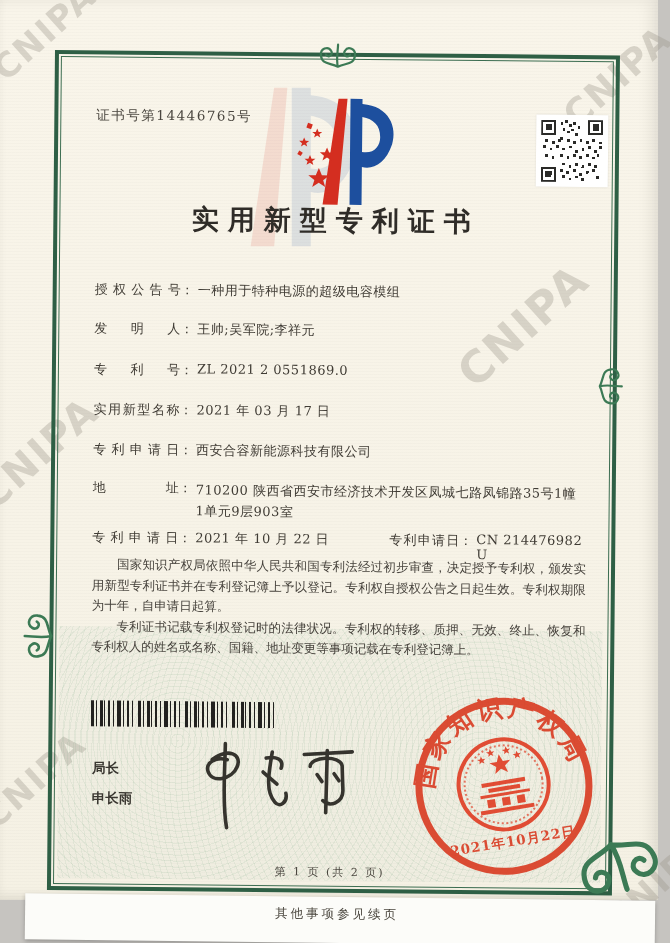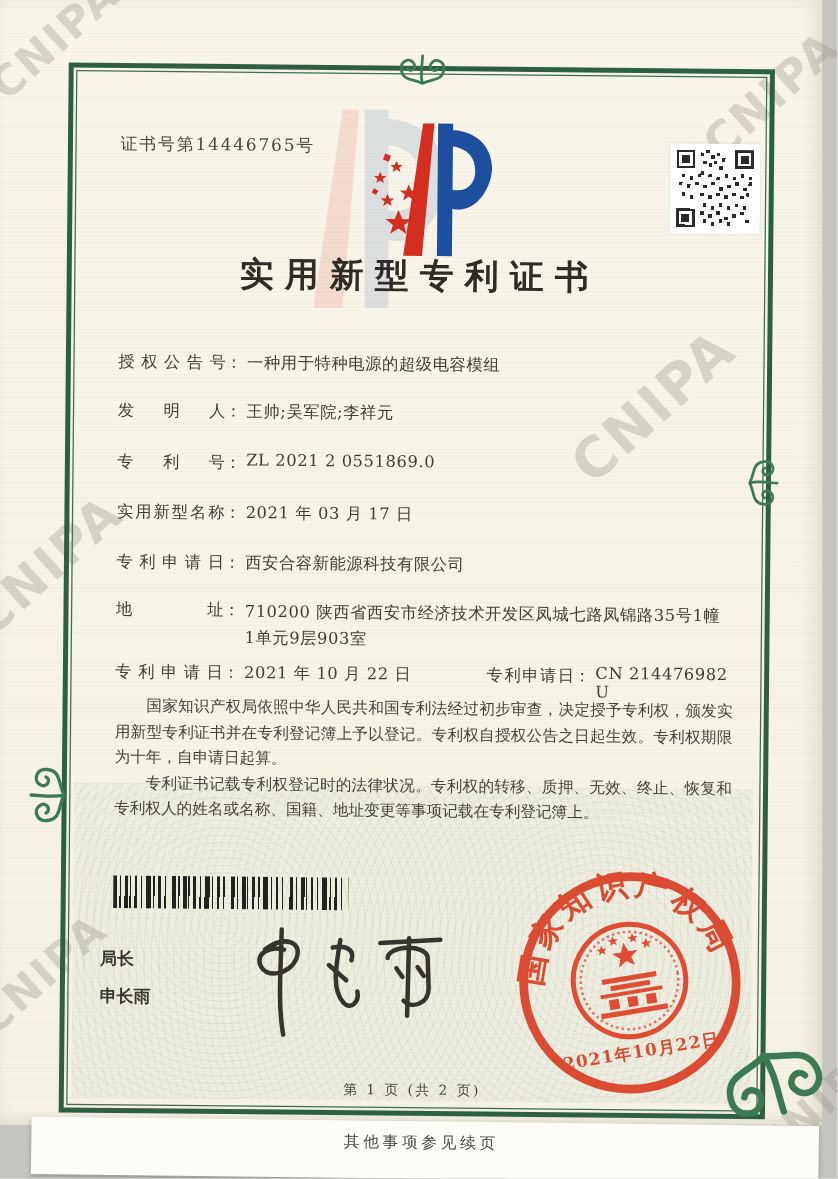--- a/index.html
+++ b/index.html
@@ -41,21 +41,21 @@
   
   .paras{position:absolute;left:38px;top:500px;width:494px;font-size:12.5px;line-height:20.5px;
     color:#46423c;text-align:justify;font-family:"DejaVu Serif","Liberation Serif",serif;}
   .paras p{margin:0;text-indent:2em;}
   
   .barcode{position:absolute;left:38px;top:646px;width:188px;height:26px;
     background:repeating-linear-gradient(90deg,#22211f 0 3px,transparent 3px 5px,#22211f 5px 6px,transparent 6px 9px,
       #22211f 9px 12px,transparent 12px 13px,#22211f 13px 14px,transparent 14px 17px,#22211f 17px 19px,
       transparent 19px 22px,#22211f 22px 23px,transparent 23px 26px,#22211f 26px 30px,transparent 30px 32px,
       #22211f 32px 33px,transparent 33px 36px,#22211f 36px 38px,transparent 38px 41px,#22211f 41px 42px,transparent 42px 47px);}
-  .director{position:absolute;left:28px;top:698px;font-size:13.5px;color:#3a3731;font-weight:bold;line-height:30px;
+  .director{position:absolute;left:40px;top:698px;font-size:13.5px;color:#3a3731;font-weight:bold;line-height:30px;
     font-family:"DejaVu Serif","Liberation Serif",serif;}
   .signature{position:absolute;left:128px;top:676px;width:196px;height:104px;}
   .seal{position:absolute;left:350px;top:636px;width:204px;height:186px;z-index:3;}
   .page-footer{position:absolute;left:0;top:808px;width:100%;text-align:center;font-size:11px;color:#4a463f;
     letter-spacing:2px;font-family:"DejaVu Serif","Liberation Serif",serif;}
   
   .strip{position:absolute;left:25px;top:897px;width:630px;height:46px;background:#fcfcf9;
     transform:rotate(.7deg);box-shadow:0 2px 4px rgba(0,0,0,.25);z-index:2;}
   .strip-note{position:absolute;left:250px;top:9px;font-size:12.5px;letter-spacing:3px;color:#4a463e;
     font-family:"DejaVu Serif","Liberation Serif",serif;}

